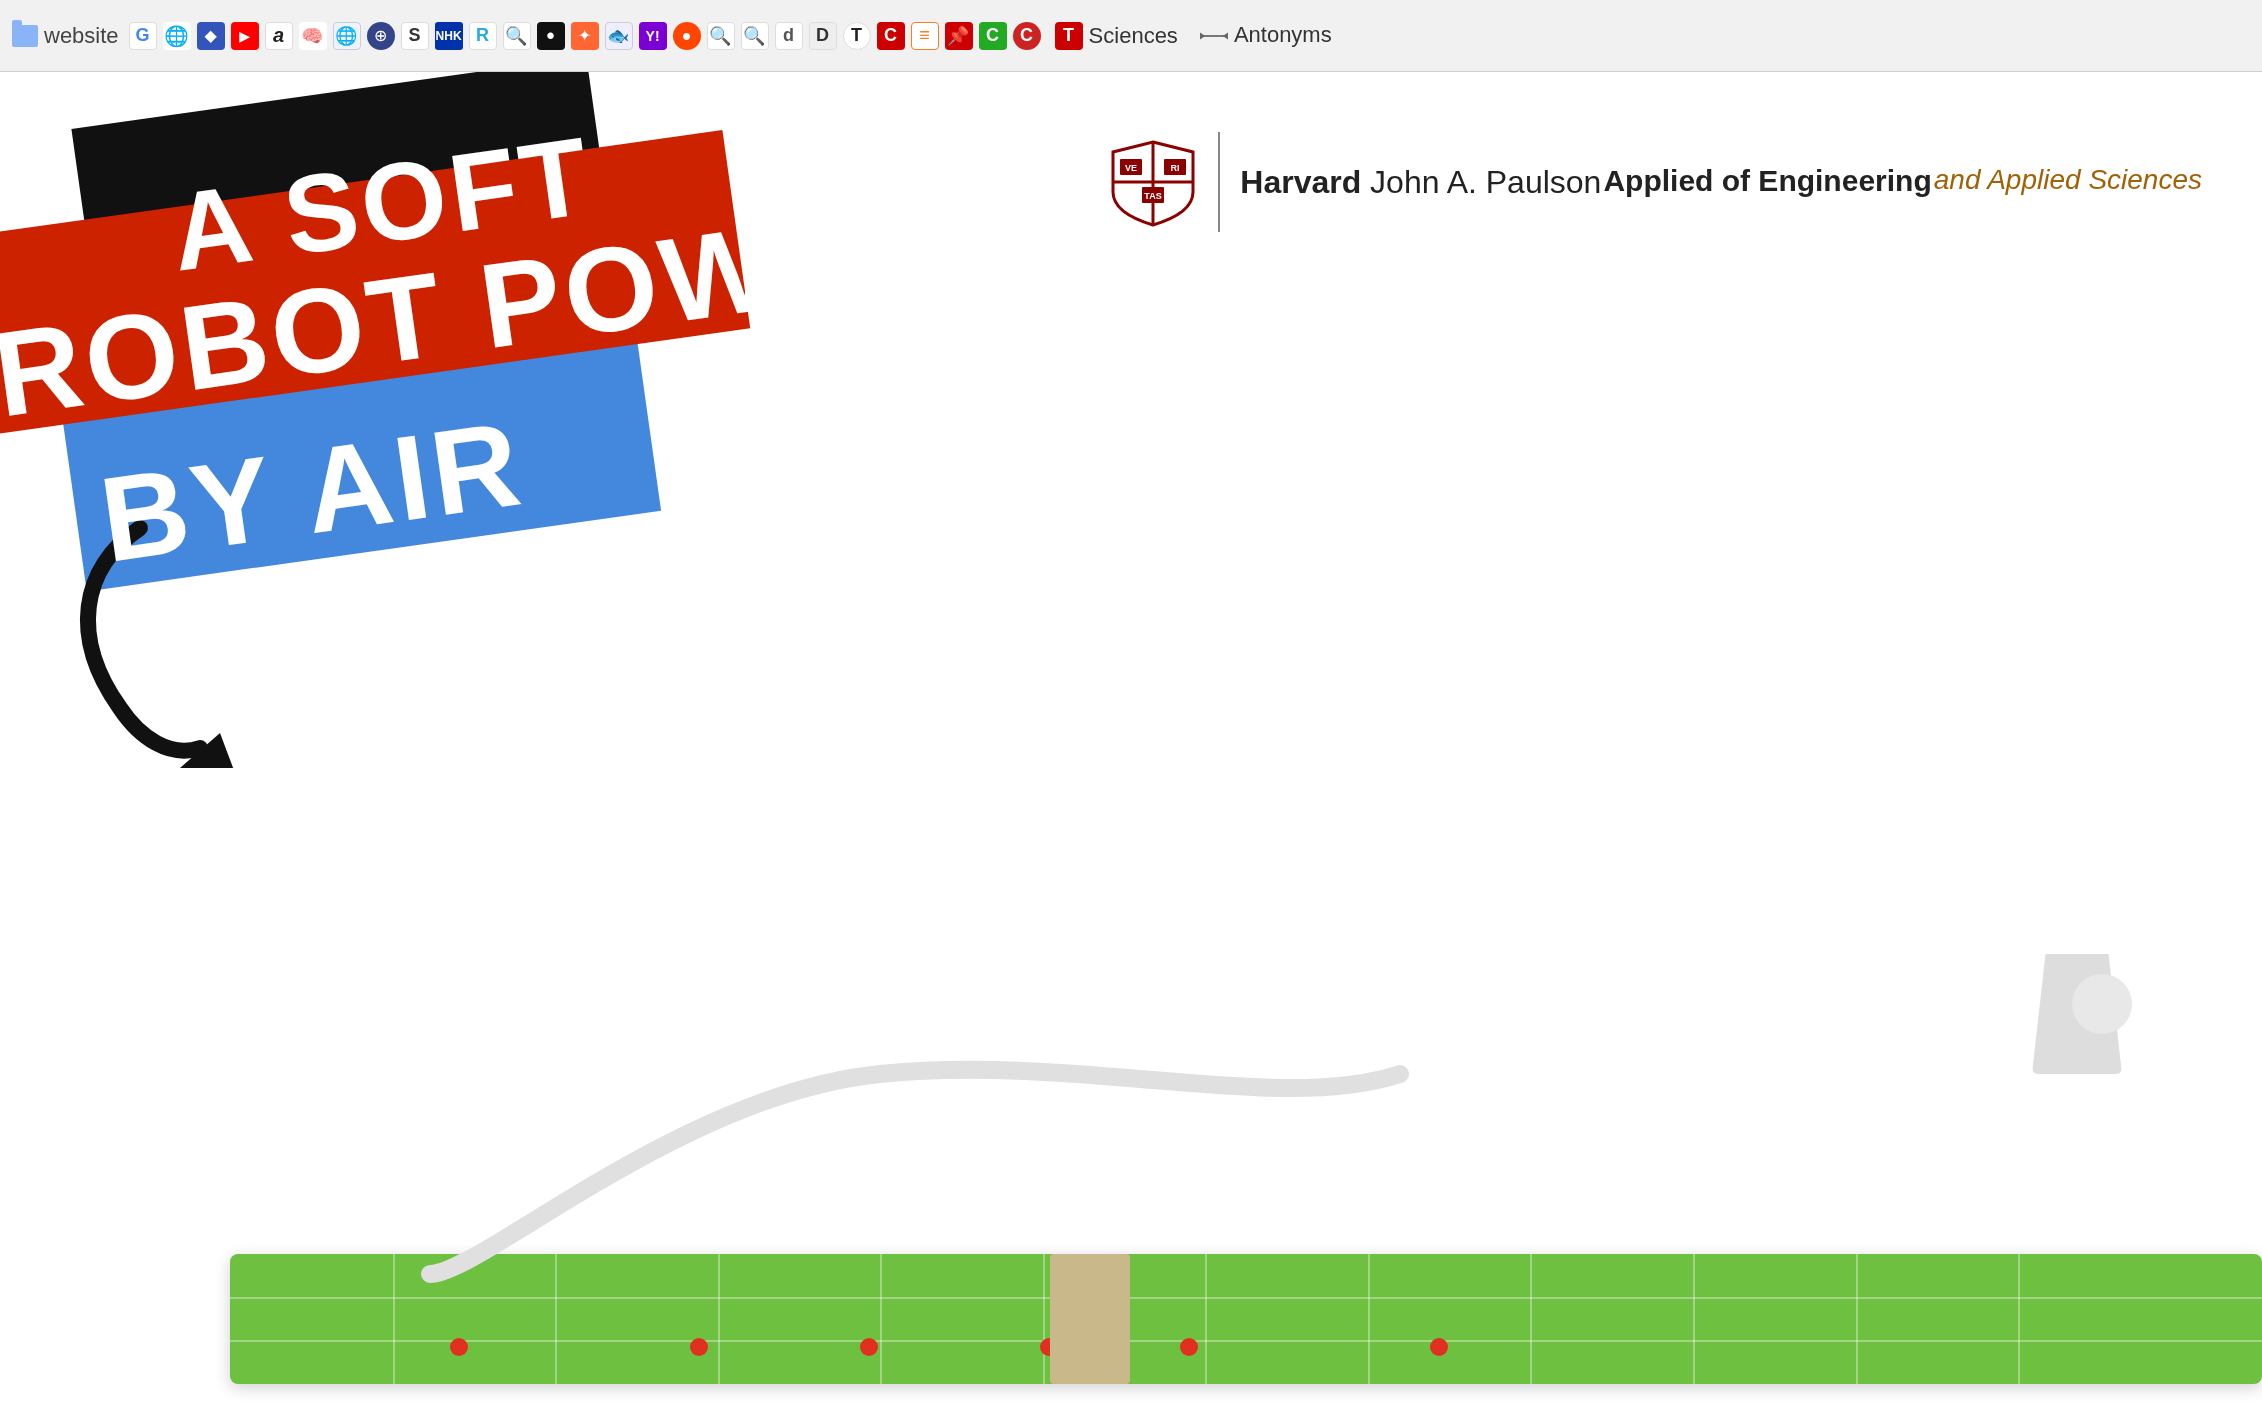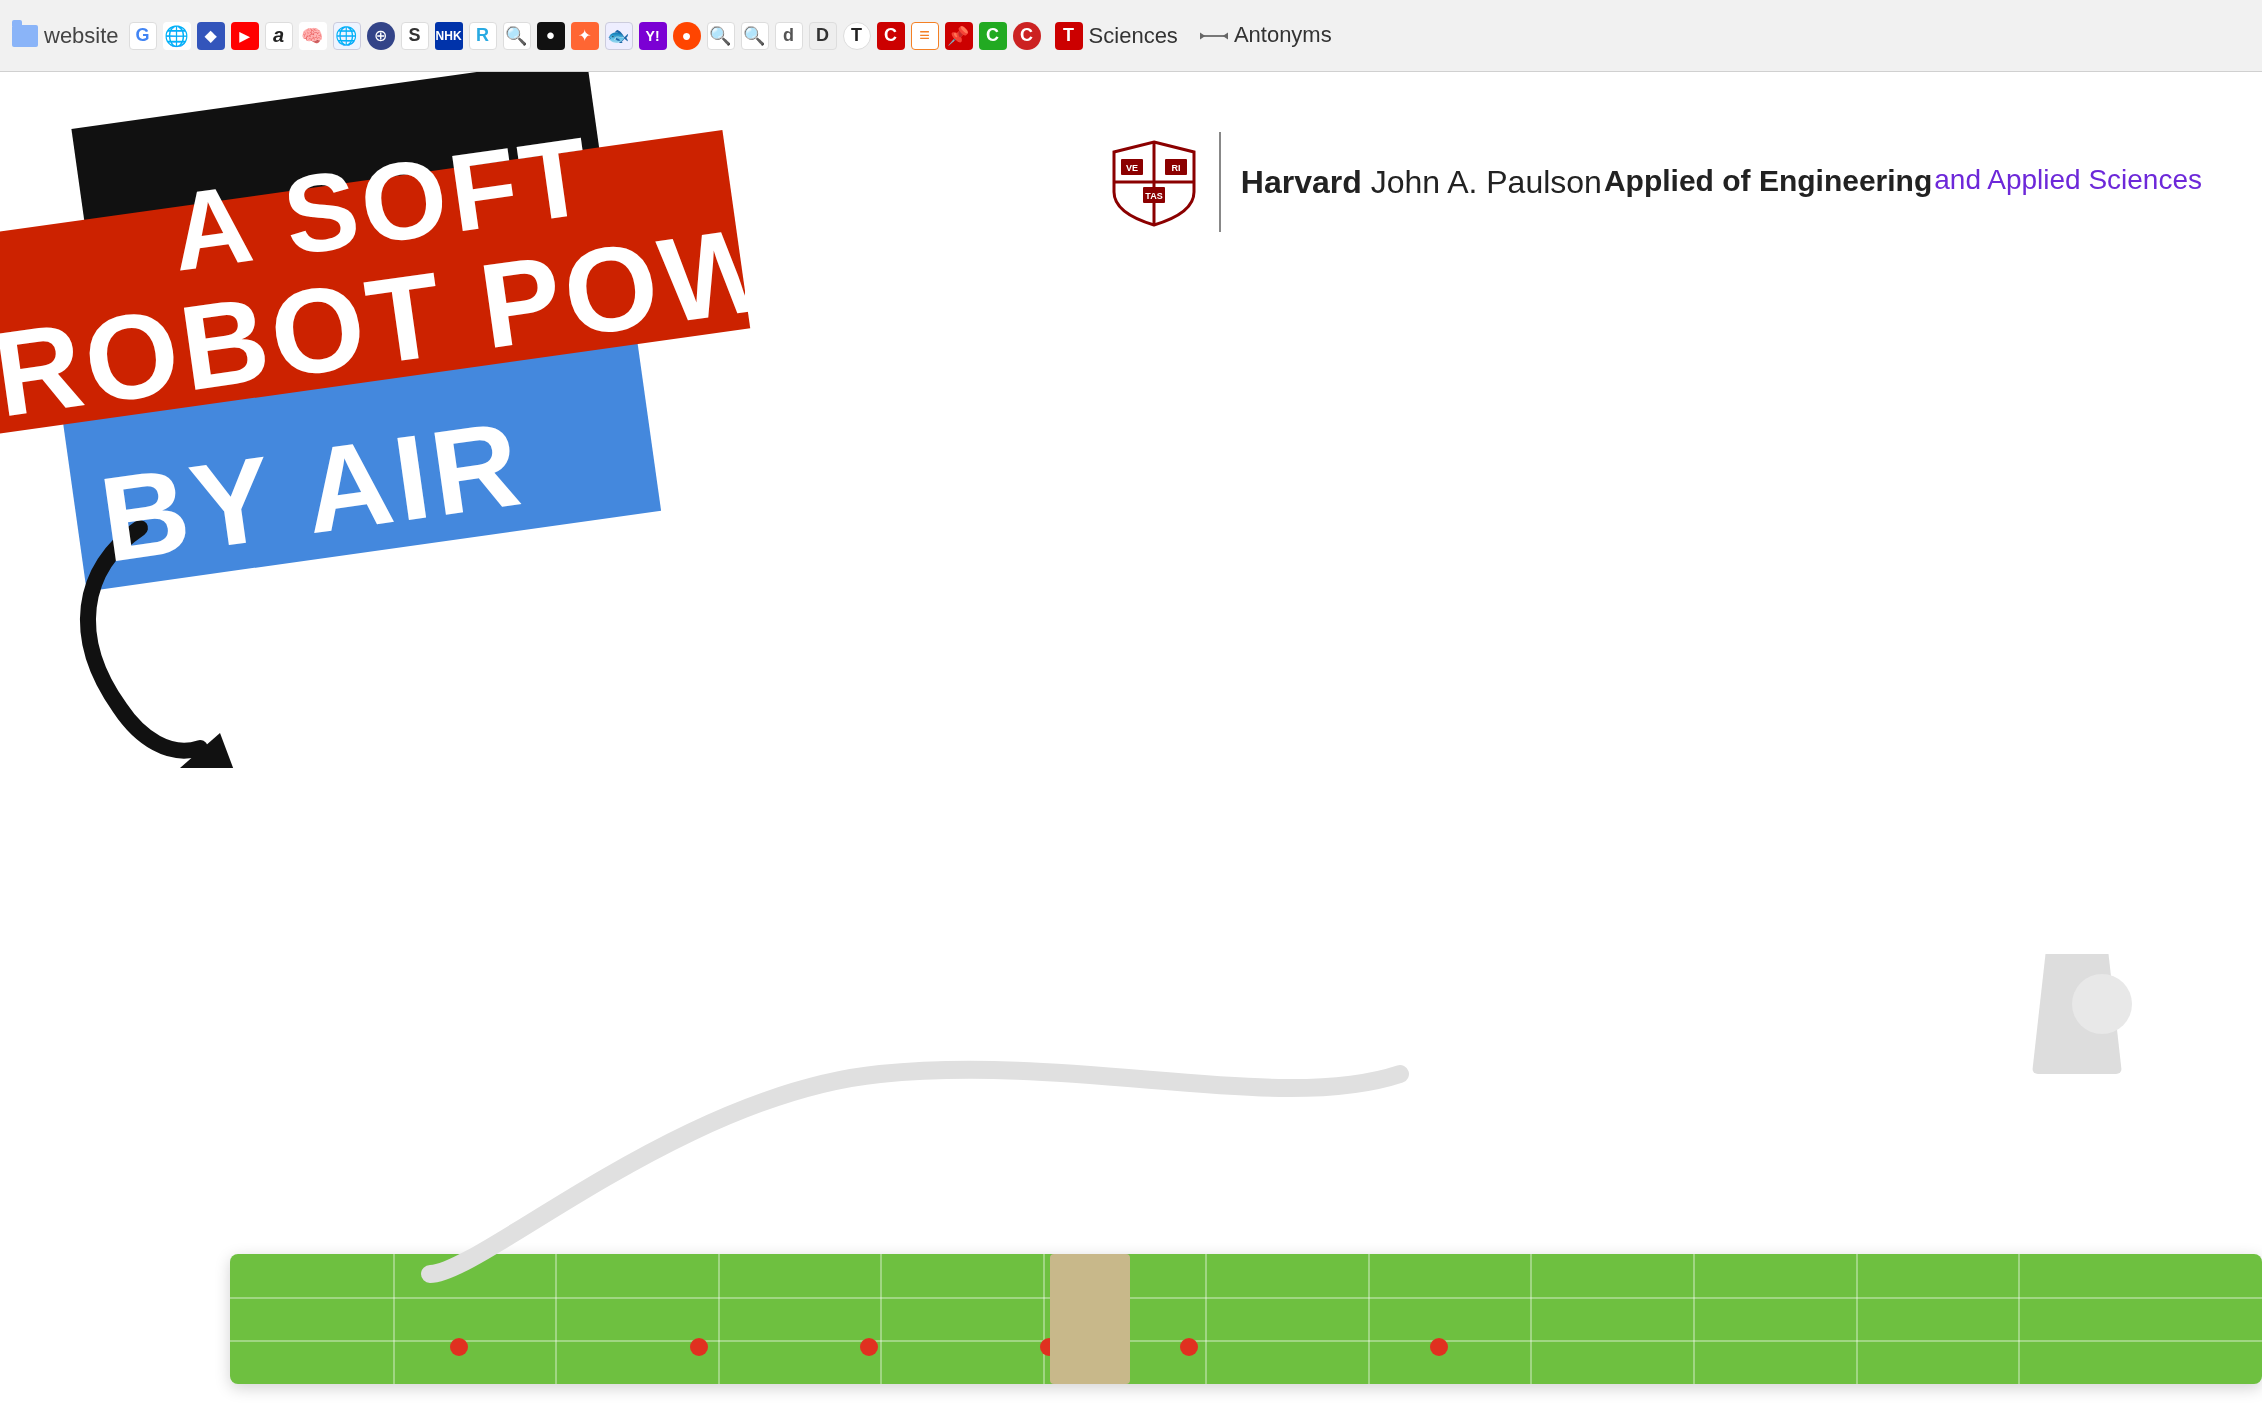--- a/index.html
+++ b/index.html
@@ -266,21 +266,22 @@
       color: #222;
     }
     .harvard-bold { font-weight: 700; }
     .harvard-text-line2 {
       font-size: 30px;
       font-weight: 700;
       color: #222;
     }
     .harvard-text-line3 {
       font-size: 28px;
-      color: #6d28d9;
+      color: #a16207;
+      font-style: italic;
     }
 
     .divider-v {
       width: 2px;
       height: 100px;
       background: #888;
       flex-shrink: 0;
     }
   </style>
 </head>

